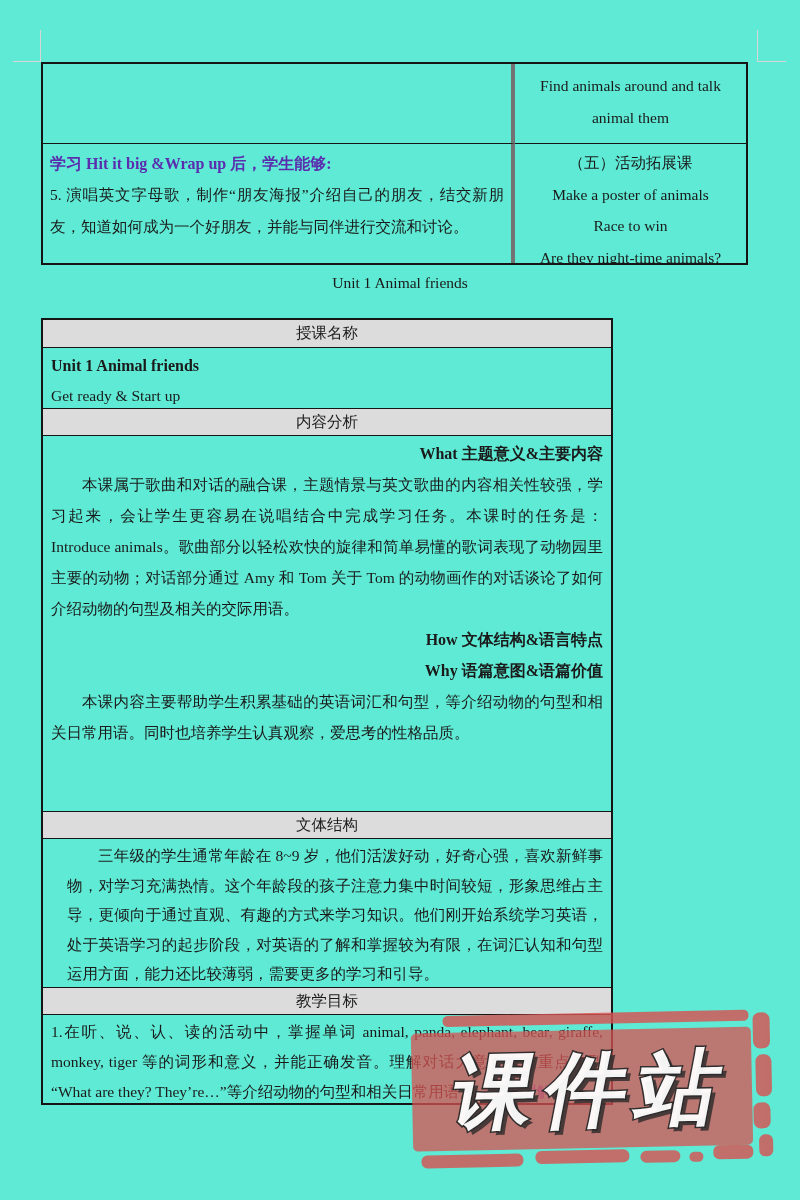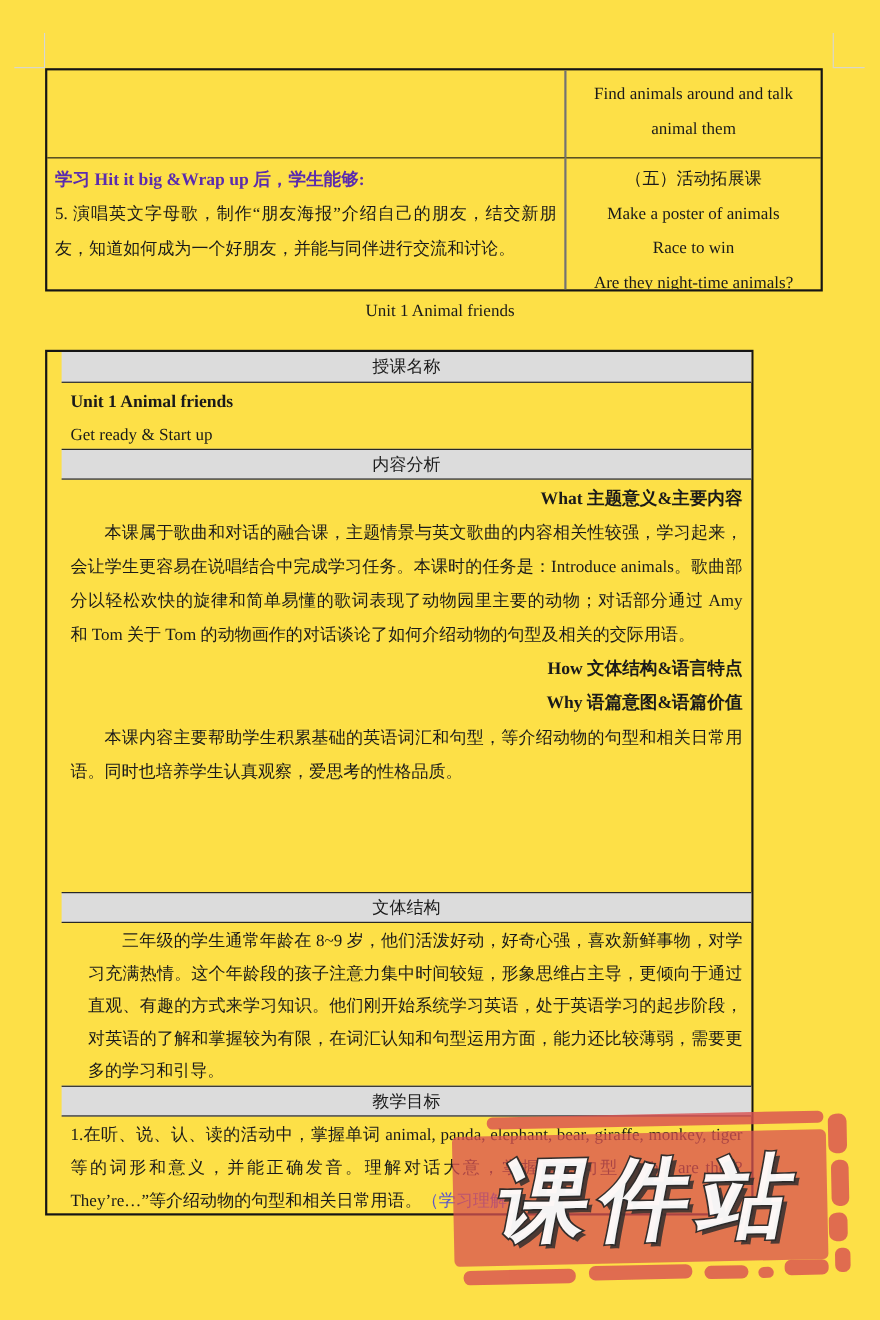--- a/index.html
+++ b/index.html
@@ -1,48 +1,48 @@
 <!DOCTYPE html>
 <html><head>
 <meta charset="utf-8">
 <style>
   html,body{margin:0;padding:0;background:#fff;}
   .page{
-    position:relative;width:800px;height:1200px;background:#fde047;
+    position:relative;width:800px;height:1200px;background:#5eead4;
     font-family:"Liberation Serif","DejaVu Serif",serif;
     color:#1a1a1a;overflow:hidden;
   }
   
   .crop{position:absolute;background:#d6d6d6;}
   
   .t1{
     position:absolute;left:41px;top:62px;width:707px;height:203px;
     border:2px solid #151515;box-sizing:border-box;
     display:grid;grid-template-columns:472px 1fr;grid-template-rows:80px 1fr;
   }
   .t1 .c{box-sizing:border-box;overflow:hidden;}
-  .t1 .c.colL{border-right:2px solid #737373;}
+  .t1 .c.colL{border-right:4px solid #737373;}
   .t1 .c.rowT{border-bottom:1px solid #151515;}
   .cell-center{display:flex;flex-direction:column;justify-content:flex-start;
     align-items:center;text-align:center;}
   .line31{line-height:31.5px;font-size:15.5px;}
   .t1 .find-cell{padding-top:6px;}
   .t1 .lesson-cell{padding-top:3px;}
   .goal-cell{padding:4px 7px 0 7px;}
   .goal-heading{color:#5b2cae;font-weight:bold;font-size:16px;line-height:31px;}
   .goal-text{font-size:15.5px;line-height:31.5px;text-align:justify;}
   
   .unit-title{
     position:absolute;left:0;top:272px;width:800px;text-align:center;
     font-size:15.5px;line-height:22px;
   }
   
   .t2{
-    position:absolute;left:41px;top:318px;width:644px;
-    border:2px solid #151515;box-sizing:border-box;padding-left:13px;
+    position:absolute;left:41px;top:318px;width:572px;
+    border:2px solid #151515;box-sizing:border-box;
   }
   .t2 .hrow{
     background:#dcdcdc;border-top:1px solid #151515;border-bottom:1px solid #151515;
     height:28px;display:flex;align-items:center;justify-content:center;
     font-size:15.5px;box-sizing:border-box;
   }
   .t2 .hrow.first{border-top:none;}
   .t2 .crow{box-sizing:border-box;overflow:hidden;padding:2px 8px 0 8px;}
   .row-name{height:60px;}
   .row-name .nm1{font-weight:bold;font-size:16px;line-height:31px;}

